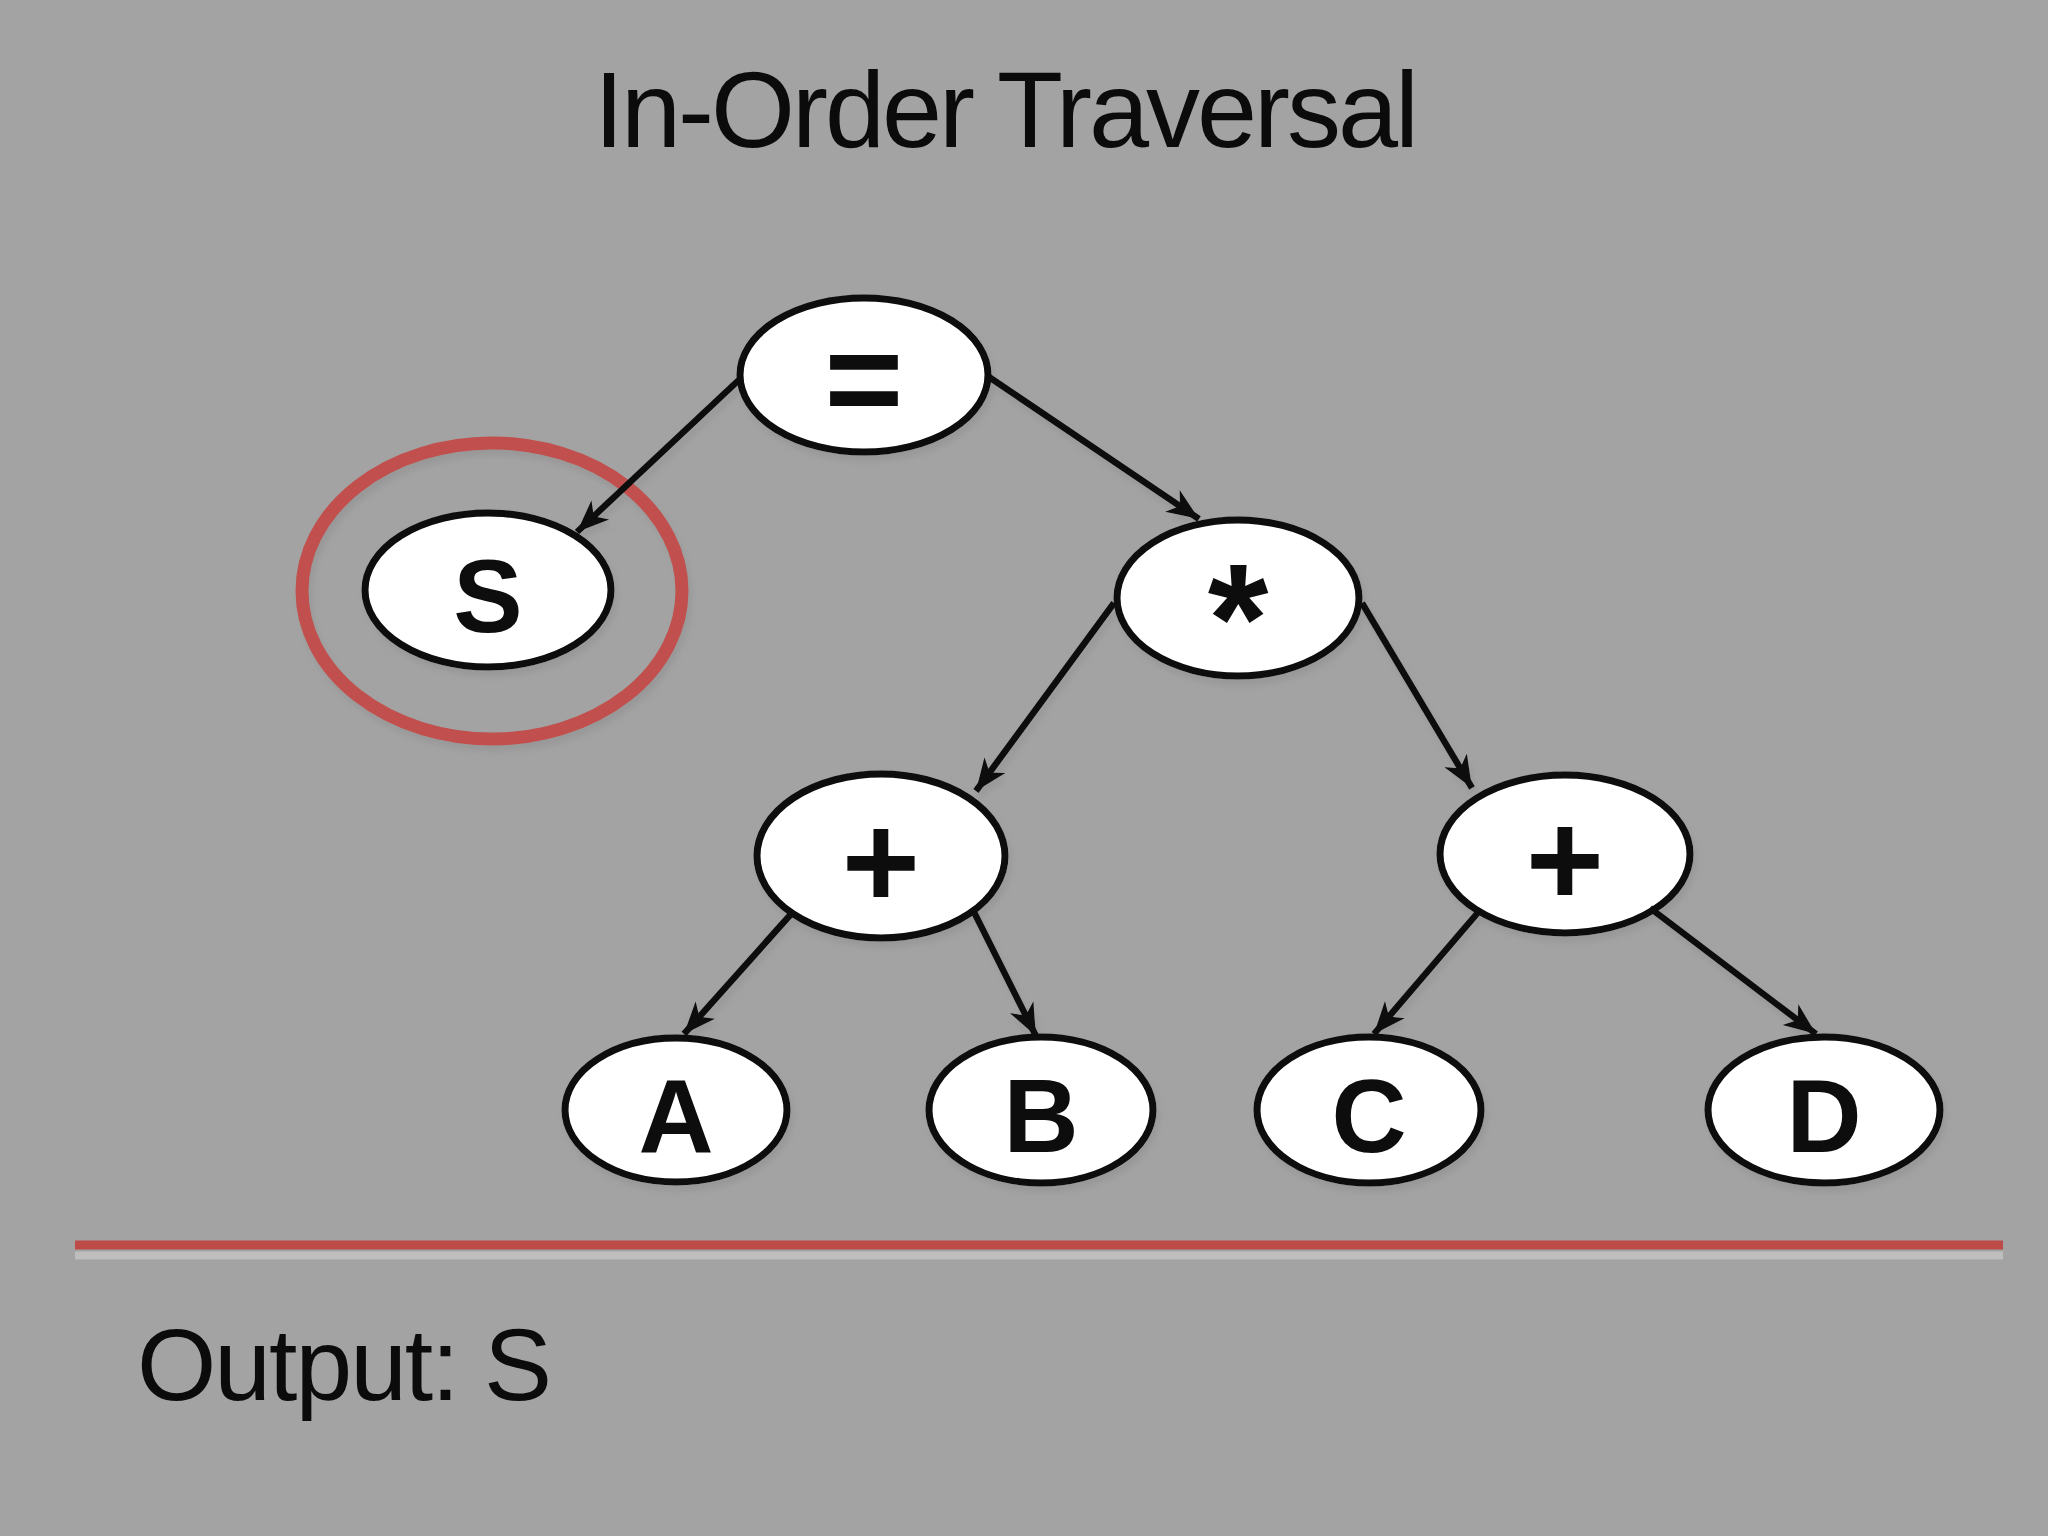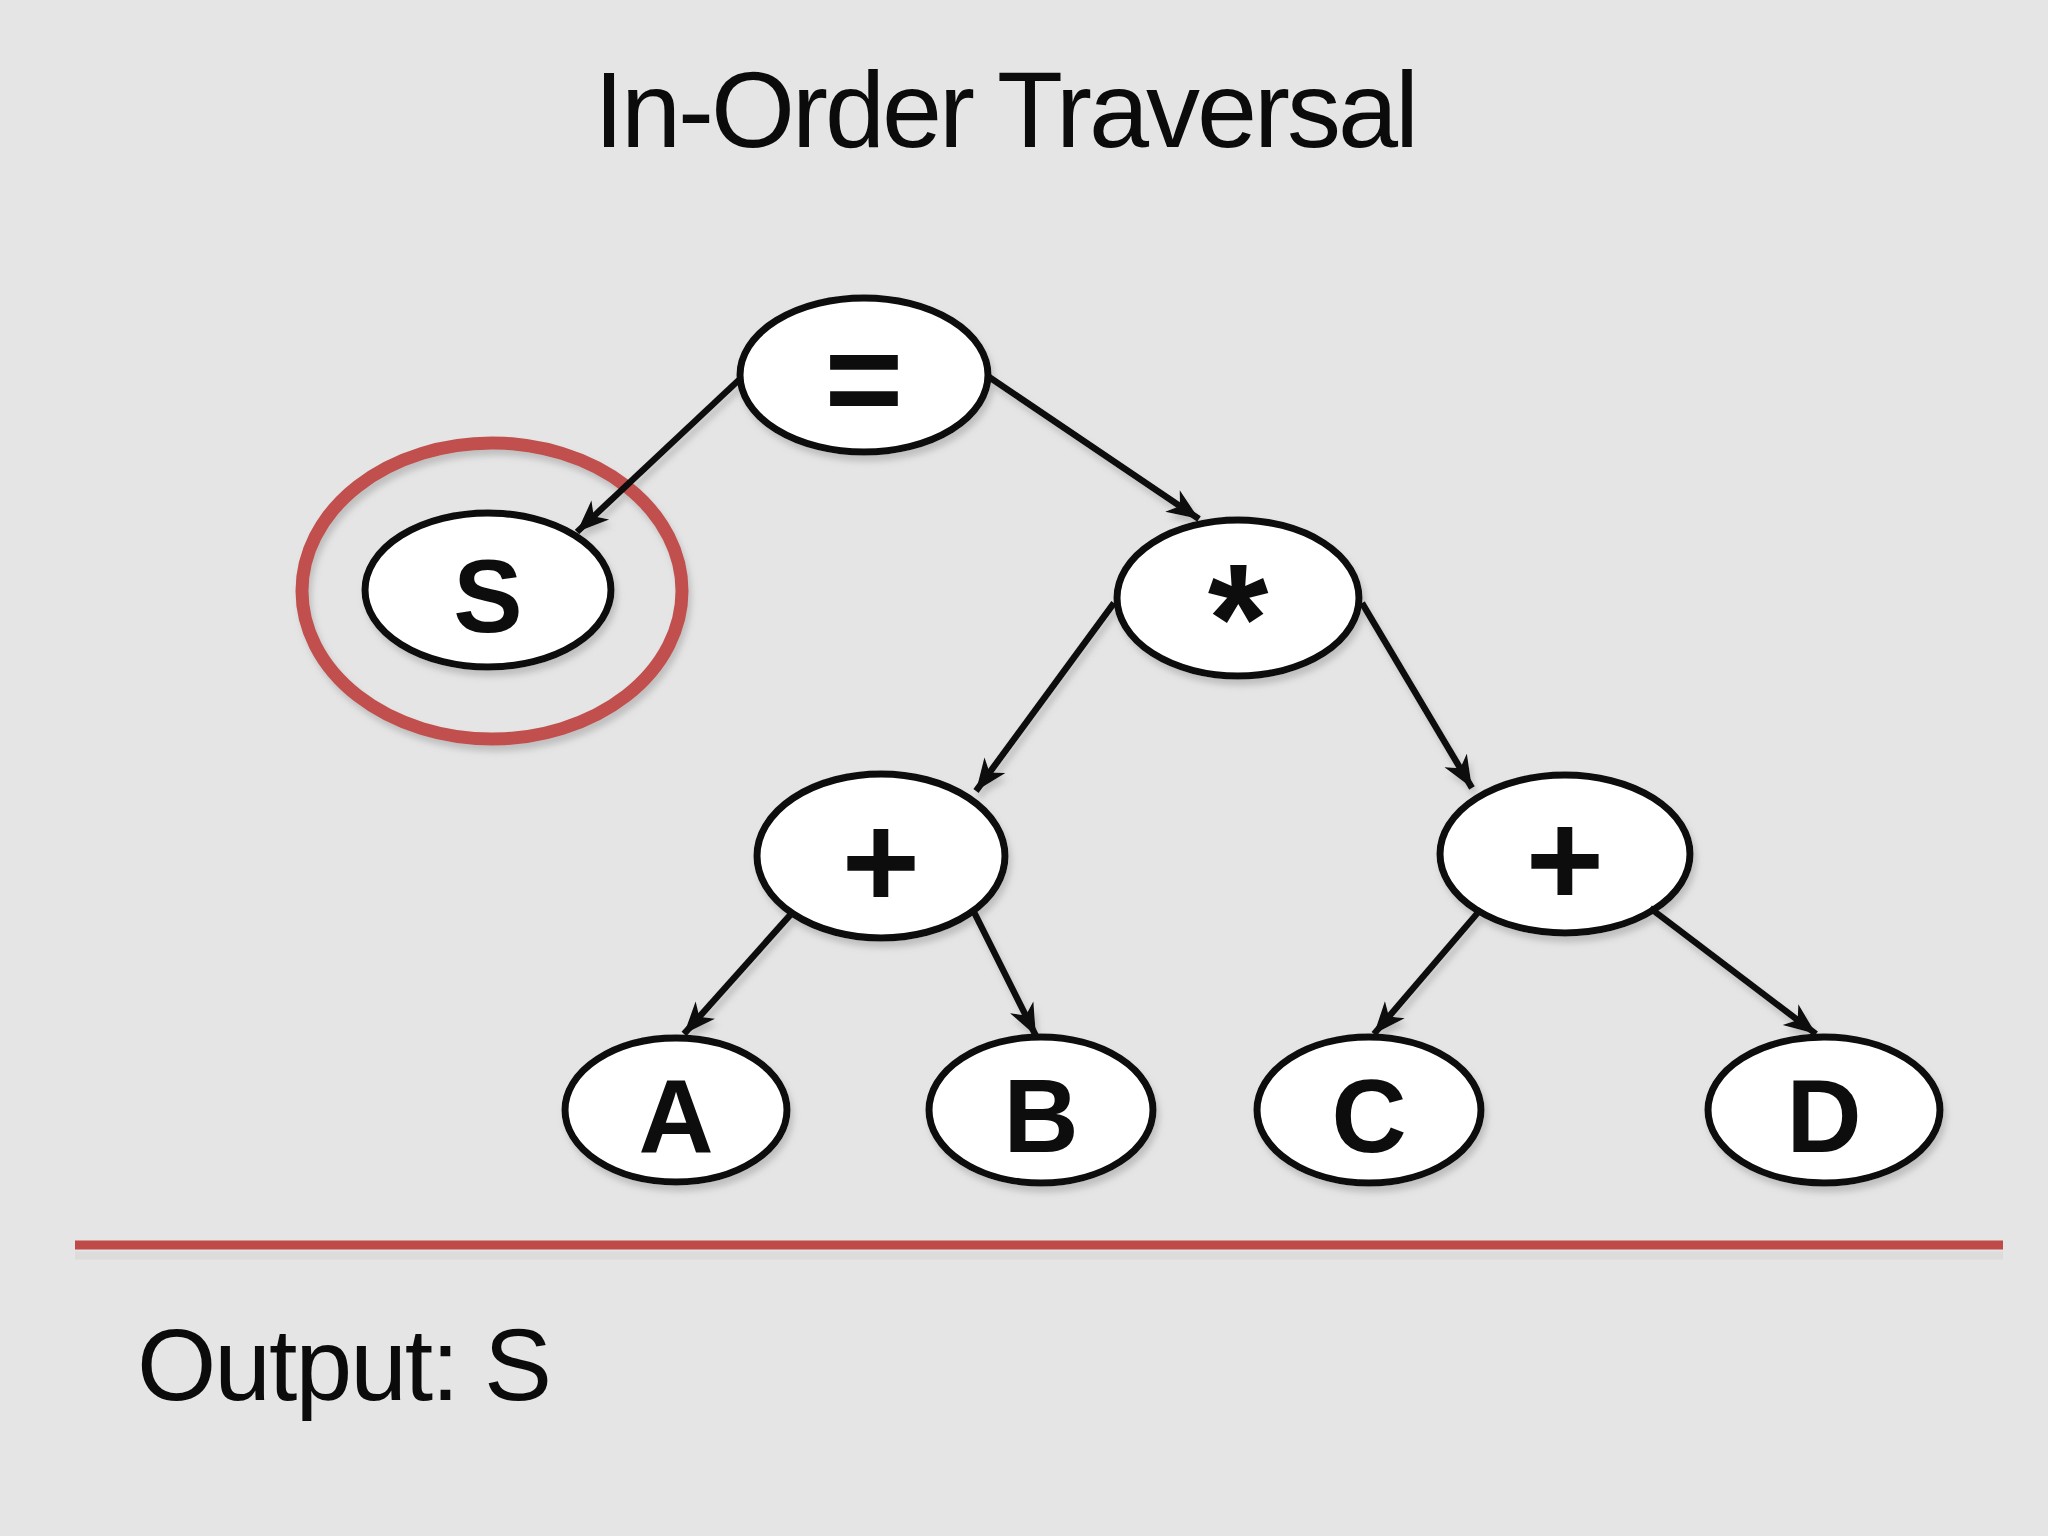--- a/index.html
+++ b/index.html
@@ -4,21 +4,21 @@
 <style>
   html, body {
     margin: 0;
     padding: 0;
     background: #ffffff;
   }
   .page {
     position: relative;
     width: 2048px;
     height: 1536px;
-    background: #e5e5e5;
+    background: #a3a3a3;
     overflow: hidden;
     font-family: "Liberation Sans", sans-serif;
   }
   svg.slide {
     position: absolute;
     left: 0;
     top: 0;
     width: 2048px;
     height: 1536px;
     display: block;

